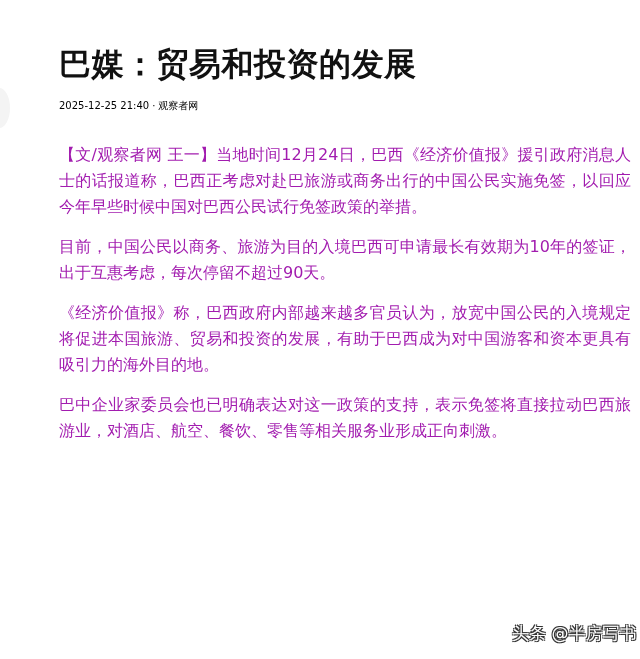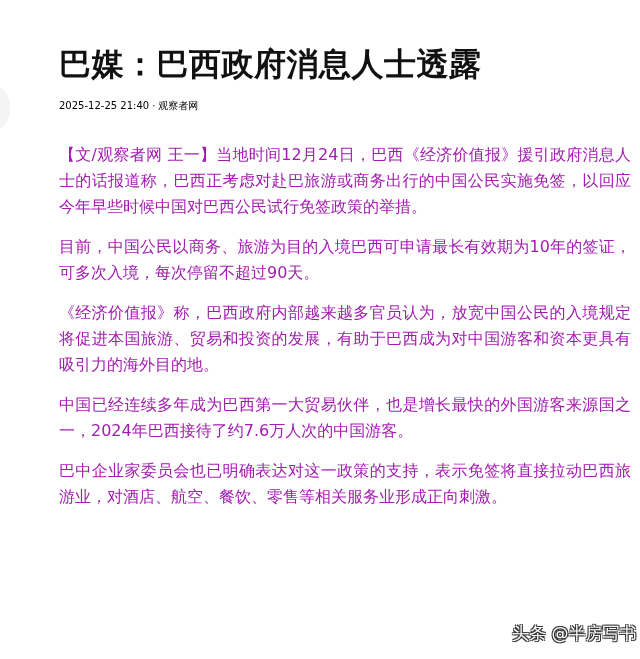--- a/index.html
+++ b/index.html
@@ -79,28 +79,27 @@
       -1px 1px 0 #333, 1px 1px 0 #333;
     white-space: nowrap;
   }
 </style>
 </head>
 <body>
 
 <div class="left-handle"></div>
 
 <article class="article">
-  <h1 class="title">巴媒：巴西政府消息人士透露</h1>
+  <h1 class="title">巴媒：贸易和投资的发展</h1>
 
   <div class="meta">
     <span>2025-12-25 21:40</span><span class="dot">·</span><span>观察者网</span>
   </div>
 
   <div class="body">
     <p>【文/观察者网 王一】当地时间12月24日，巴西《经济价值报》援引政府消息人士的话报道称，巴西正考虑对赴巴旅游或商务出行的中国公民实施免签，以回应今年早些时候中国对巴西公民试行免签政策的举措。</p>
-    <p>目前，中国公民以商务、旅游为目的入境巴西可申请最长有效期为10年的签证，可多次入境，每次停留不超过90天。</p>
+    <p>目前，中国公民以商务、旅游为目的入境巴西可申请最长有效期为10年的签证，出于互惠考虑，每次停留不超过90天。</p>
     <p>《经济价值报》称，巴西政府内部越来越多官员认为，放宽中国公民的入境规定将促进本国旅游、贸易和投资的发展，有助于巴西成为对中国游客和资本更具有吸引力的海外目的地。</p>
-    <p>中国已经连续多年成为巴西第一大贸易伙伴，也是增长最快的外国游客来源国之一，2024年巴西接待了约7.6万人次的中国游客。</p>
     <p>巴中企业家委员会也已明确表达对这一政策的支持，表示免签将直接拉动巴西旅游业，对酒店、航空、餐饮、零售等相关服务业形成正向刺激。</p>
   </div>
 </article>
 
 <div class="watermark">头条 @半房写书</div>
 
 </body></html>

